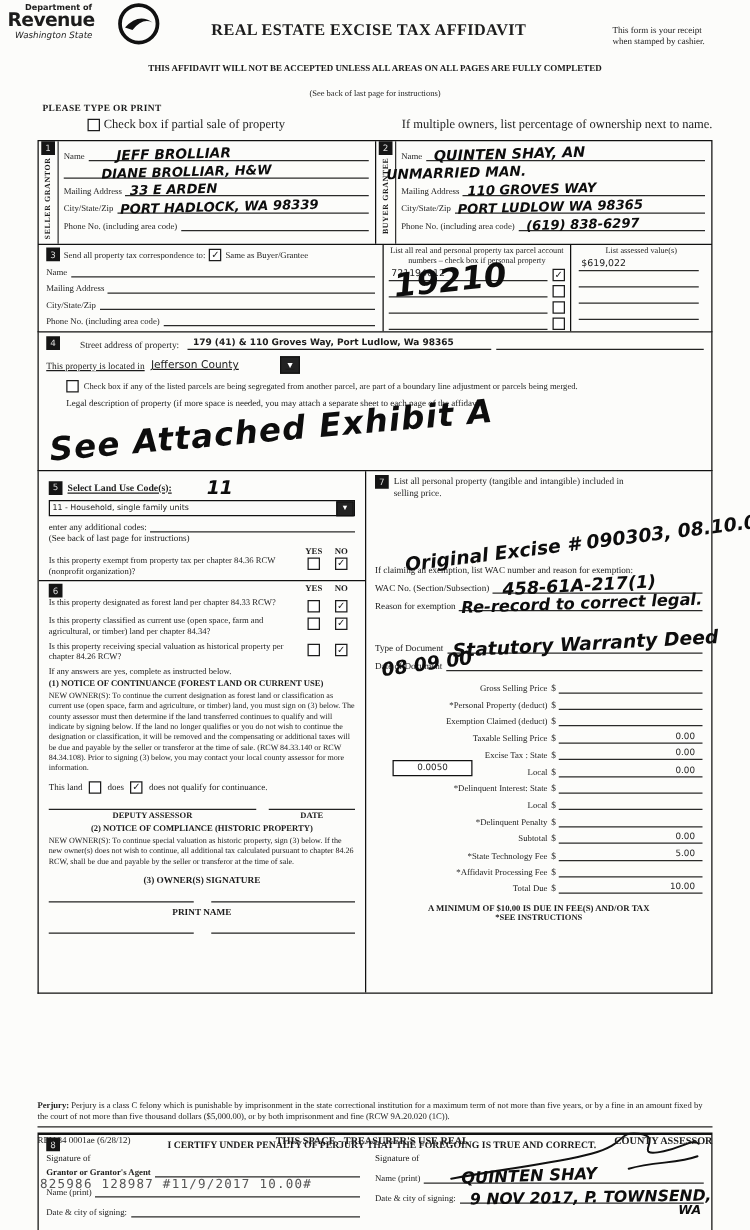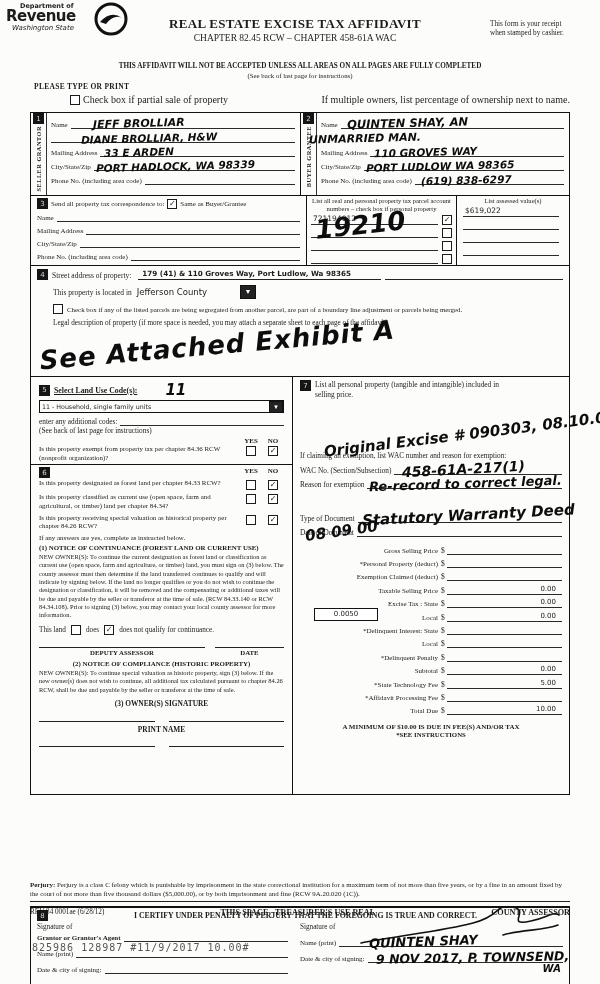--- a/index.html
+++ b/index.html
@@ -21,21 +21,21 @@
   .tiny{font-size:6.6px;}
   
   #logo{left:6px;top:2px;width:130px;}
   #logo .l1{font-family:"DejaVu Sans",sans-serif;font-size:6.5px;font-weight:bold;margin-left:14px;}
   #logo .l2{font-family:"DejaVu Sans",sans-serif;font-size:15px;font-weight:800;letter-spacing:-0.5px;line-height:0.9;}
   #logo .l3{font-family:"DejaVu Sans",sans-serif;font-style:italic;font-size:7px;margin-left:6px;}
   #titleblk{left:130px;top:16px;width:330px;text-align:center;}
   #titleblk .t1{font-size:13px;font-weight:bold;letter-spacing:0.3px;}
   #titleblk .t2{font-size:9.5px;margin-top:1px;}
   #receipt{right:10px;top:20px;width:100px;font-size:7.2px;line-height:1.25;}
-  #warnrow{left:30px;top:62px;width:540px;text-align:center;font-size:7.2px;font-weight:bold;}
+  #warnrow{left:30px;top:51px;width:540px;text-align:center;font-size:7.2px;font-weight:bold;}
   #seeback{left:30px;top:72px;width:540px;text-align:center;font-size:6.8px;}
   #prerow{left:30px;top:94px;width:540px;display:flex;justify-content:space-between;font-size:10px;align-items:flex-end;}
   #please{left:34px;top:82px;font-size:7.5px;font-weight:bold;letter-spacing:0.3px;}
   
   #sec12{left:30px;top:112px;width:540px;height:84px;border:1.5px solid #111;display:flex;box-sizing:border-box;}
   .half{width:50%;display:flex;box-sizing:border-box;position:relative;}
   .half.right{border-left:1.5px solid #111;}
   .sidebar{width:15px;display:flex;flex-direction:column;align-items:center;border-right:0.8px solid #333;}
   .sidebar .vert{writing-mode:vertical-rl;transform:rotate(180deg);font-size:6.3px;font-weight:bold;
                  letter-spacing:0.5px;margin-top:2px;}
@@ -94,21 +94,20 @@
     <svg class="abs" style="left:88px;top:0px" width="34" height="34" viewBox="0 0 34 34">
       <circle cx="17" cy="17" r="15" fill="none" stroke="#111" stroke-width="3"></circle>
       <path d="M6 20 Q17 8 28 16 Q20 12 12 22 Z" fill="#111"></path>
     </svg>
     <div class="l1">Department of</div>
     <div class="l2">Revenue</div>
     <div class="l3">Washington State</div>
   </div>
   <div class="abs" id="titleblk">
     <div class="t1">REAL ESTATE EXCISE TAX AFFIDAVIT</div>
-    <div class="t2">CHAPTER 82.45 RCW – CHAPTER 458-61A WAC</div>
   </div>
   <div class="abs" id="receipt">
     <div>This form is your receipt</div>
     <div>when stamped by cashier.</div>
   </div>
   <div class="abs" id="please">PLEASE TYPE OR PRINT</div>
   <div class="abs" id="warnrow">THIS AFFIDAVIT WILL NOT BE ACCEPTED UNLESS ALL AREAS ON ALL PAGES ARE FULLY COMPLETED</div>
   <div class="abs" id="seeback">(See back of last page for instructions)</div>
   <div class="abs" id="prerow">
     <span style="display:inline-flex;align-items:center;gap:3px;margin-left:40px;">
@@ -257,25 +256,25 @@
         </div>
       <div class="parcelrow">
           <span class="fline"></span>
         </div>
     </div>
   </div>
 
   <div class="abs" id="sec4">
     <div style="display:flex;align-items:flex-end;gap:4px;">
       <span class="secno">4</span>
-      <span class="flbl" style="font-size:7.5px;">Street address of property:</span>
+      <span class="flbl" style="font-size:7.5px;margin-left:12px;">Street address of property:</span>
       <span style="border-bottom:0.8px solid #222;font-family:'DejaVu Sans',sans-serif;font-size:7.2px;font-weight:bold;padding:0 30px 1px 4px;">179 (41) &amp; 110 Groves Way, Port Ludlow, Wa 98365</span>
       <span style="flex:1;border-bottom:0.8px solid #222;height:10px;"></span>
     </div>
-    <div style="display:flex;align-items:center;gap:5px;margin-top:5px;margin-left:16px;">
+    <div style="display:flex;align-items:center;gap:5px;margin-top:5px;text-decoration:underline;">
       <span style="font-size:7.5px;">This property is located in</span>
       <span style="font-family:'DejaVu Sans',sans-serif;font-size:8.5px;">Jefferson County</span>
       <span class="dd" style="margin-left:28px;width:14px;height:12px;font-size:7px;">▼</span>
     </div>
     <div style="display:flex;align-items:center;gap:4px;margin-top:5px;margin-left:16px;">
       <span class="cb"></span>
       <span style="font-size:6.9px;">Check box if any of the listed parcels are being segregated from another parcel, are part of a boundary line adjustment or parcels being merged.</span>
     </div>
     <div style="font-size:7.2px;margin-top:5px;margin-left:16px;">Legal description of property (if more space is needed, you may attach a separate sheet to each page of the affidavit)</div>
     <span class="hw" style="position:absolute;left:8px;top:64px;font-size:26px;transform:rotate(-5deg);letter-spacing:1px;">See Attached Exhibit A</span>

